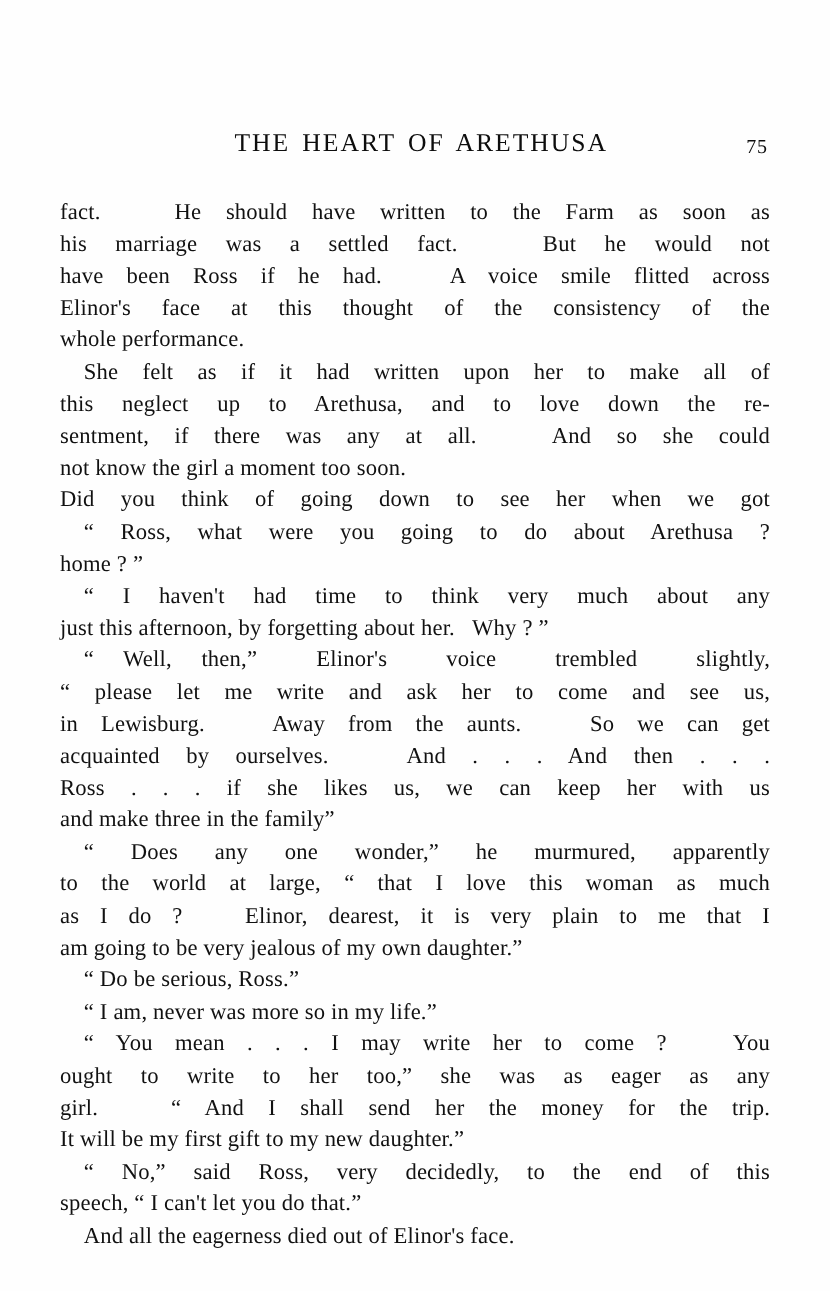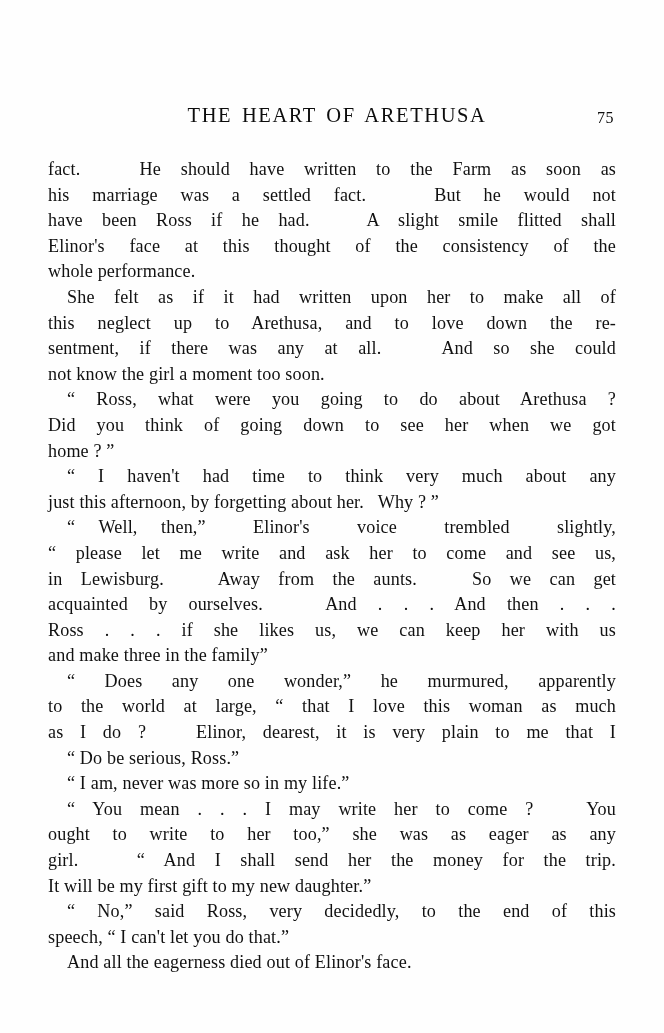--- a/index.html
+++ b/index.html
@@ -82,51 +82,52 @@
 
     <div class="running-head">
       <span class="title">THE HEART OF ARETHUSA</span>
       <span class="folio">75</span>
     </div>
 
     <div class="body-text">
         <p>
           <span class="j">fact.   He should have written to the Farm as soon as</span>
           <span class="j">his marriage was a settled fact.   But he would not</span>
-          <span class="j">have been Ross if he had.   A slight smile flitted shall</span>
+          <span class="j">have been Ross if he had.   A voice smile flitted across</span>
           <span class="j">Elinor's face at this thought of the consistency of the</span>
           <span class="j last">whole performance.</span>
         </p>
         <p>
           <span class="j ind">She felt as if it had written upon her to make all of</span>
           <span class="j">this neglect up to Arethusa, and to love down the re-</span>
           <span class="j">sentment, if there was any at all.   And so she could</span>
           <span class="j last">not know the girl a moment too soon.</span>
         </p>
         <p>
+          <span class="j">Did you think of going down to see her when we got</span>
           <span class="j ind">“ Ross, what were you going to do about Arethusa ?</span>
-          <span class="j">Did you think of going down to see her when we got</span>
           <span class="j last">home ? ”</span>
         </p>
         <p>
           <span class="j ind">“ I haven't had time to think very much about any</span>
           <span class="j last">just this afternoon, by forgetting about her.   Why ? ”</span>
         </p>
         <p>
           <span class="j ind">“ Well, then,”  Elinor's  voice  trembled  slightly,</span>
           <span class="j">“ please let me write and ask her to come and see us,</span>
           <span class="j">in Lewisburg.   Away from the aunts.   So we can get</span>
           <span class="j">acquainted by ourselves.   And . . . And then . . .</span>
           <span class="j">Ross . . . if she likes us, we can keep her with us</span>
           <span class="j last">and make three in the family”</span>
         </p>
         <p>
           <span class="j ind">“ Does any one wonder,” he murmured, apparently</span>
           <span class="j">to the world at large, “ that I love this woman as much</span>
           <span class="j">as I do ?   Elinor, dearest, it is very plain to me that I</span>
+          <span class="j last">am going to be very jealous of my own daughter.”</span>
         </p>
         <p>
           <span class="j last ind">“ Do be serious, Ross.”</span>
         </p>
         <p>
           <span class="j last ind">“ I am, never was more so in my life.”</span>
         </p>
         <p>
           <span class="j ind">“ You mean . . . I may write her to come ?   You</span>
           <span class="j">ought to write to her too,” she was as eager as any</span>

